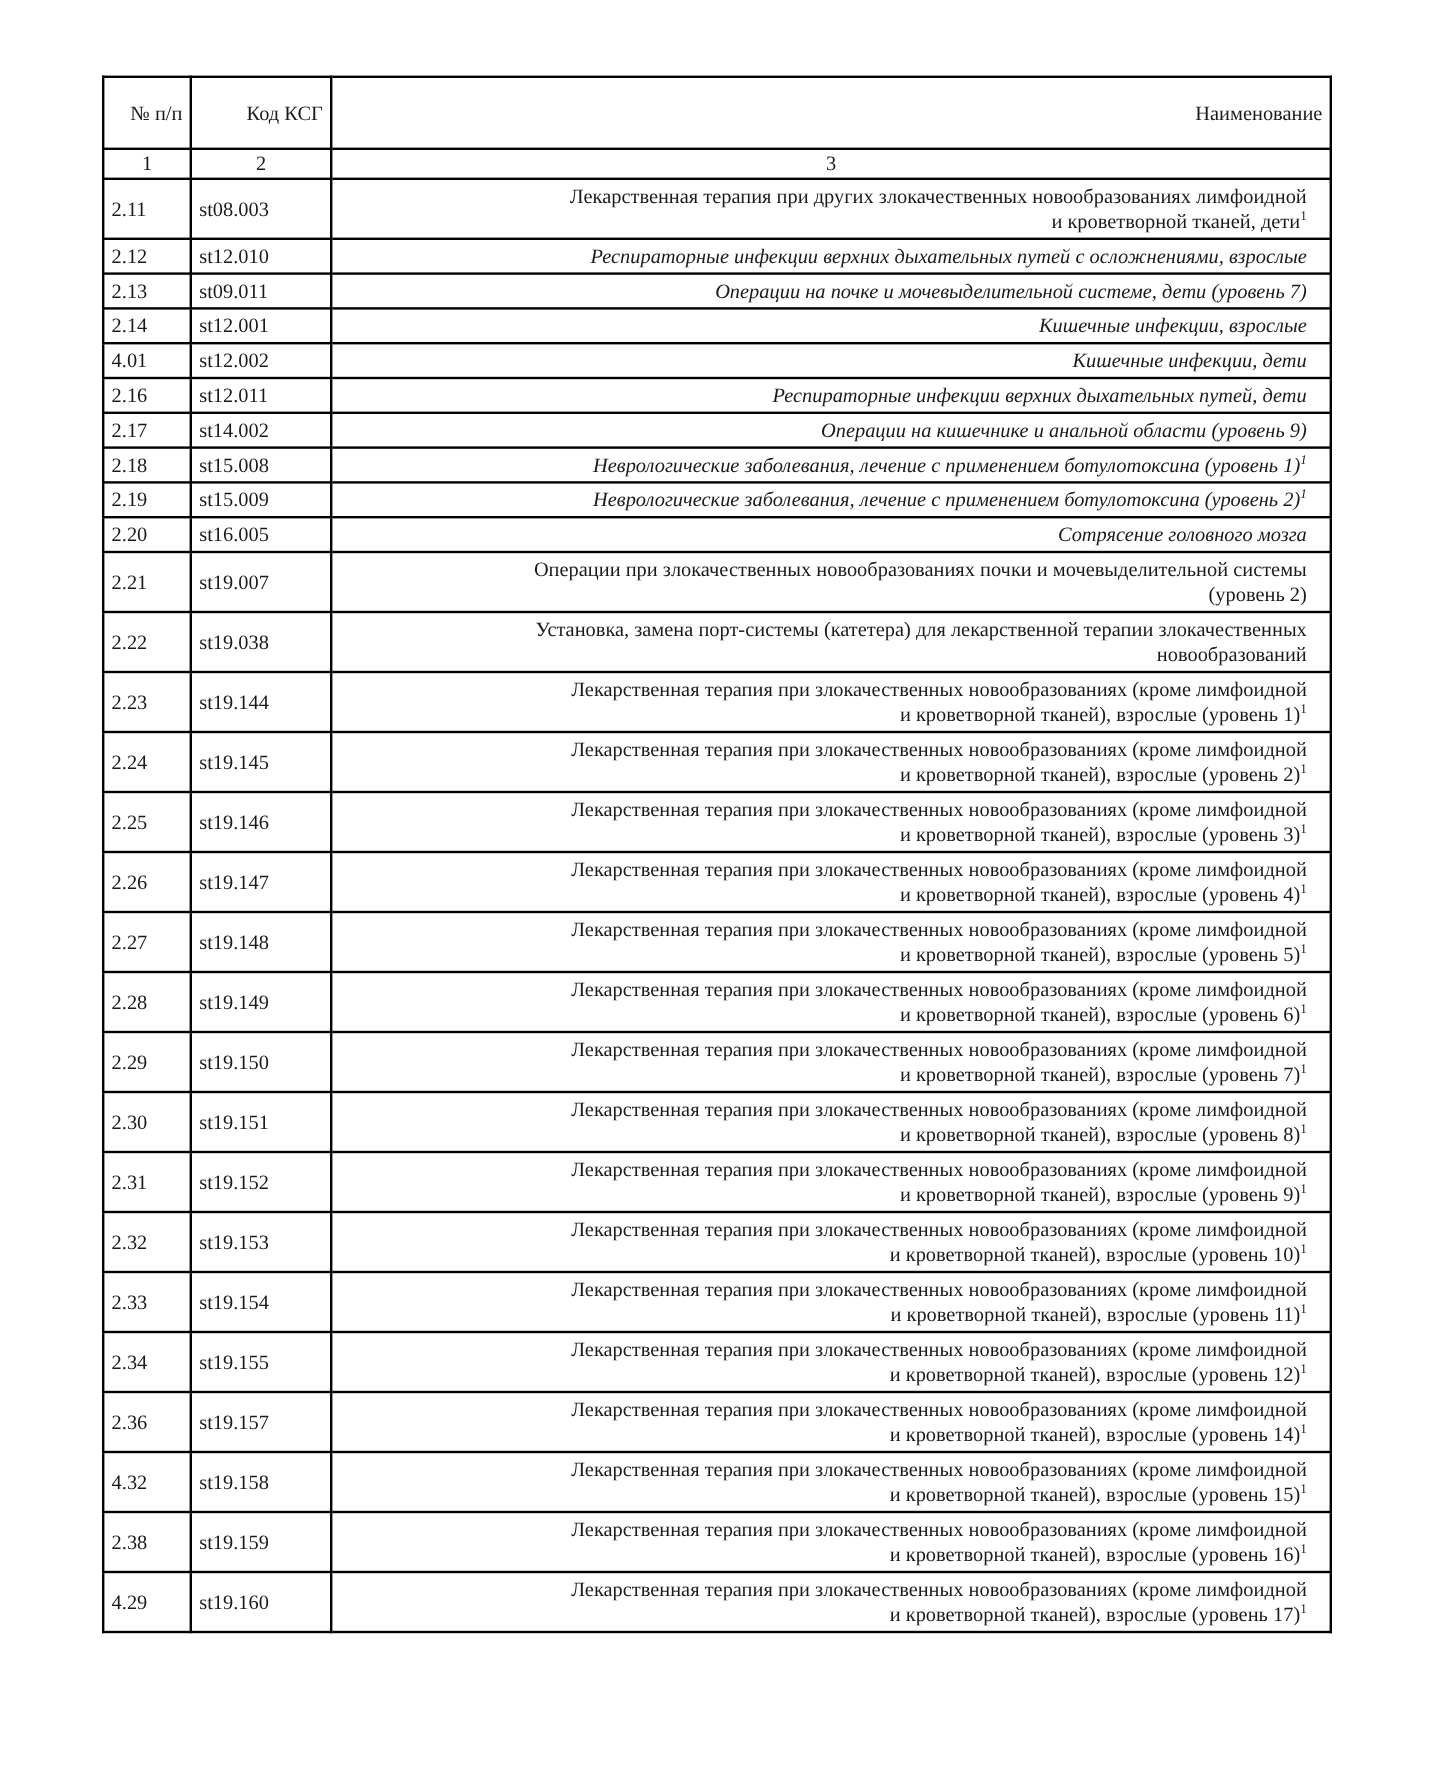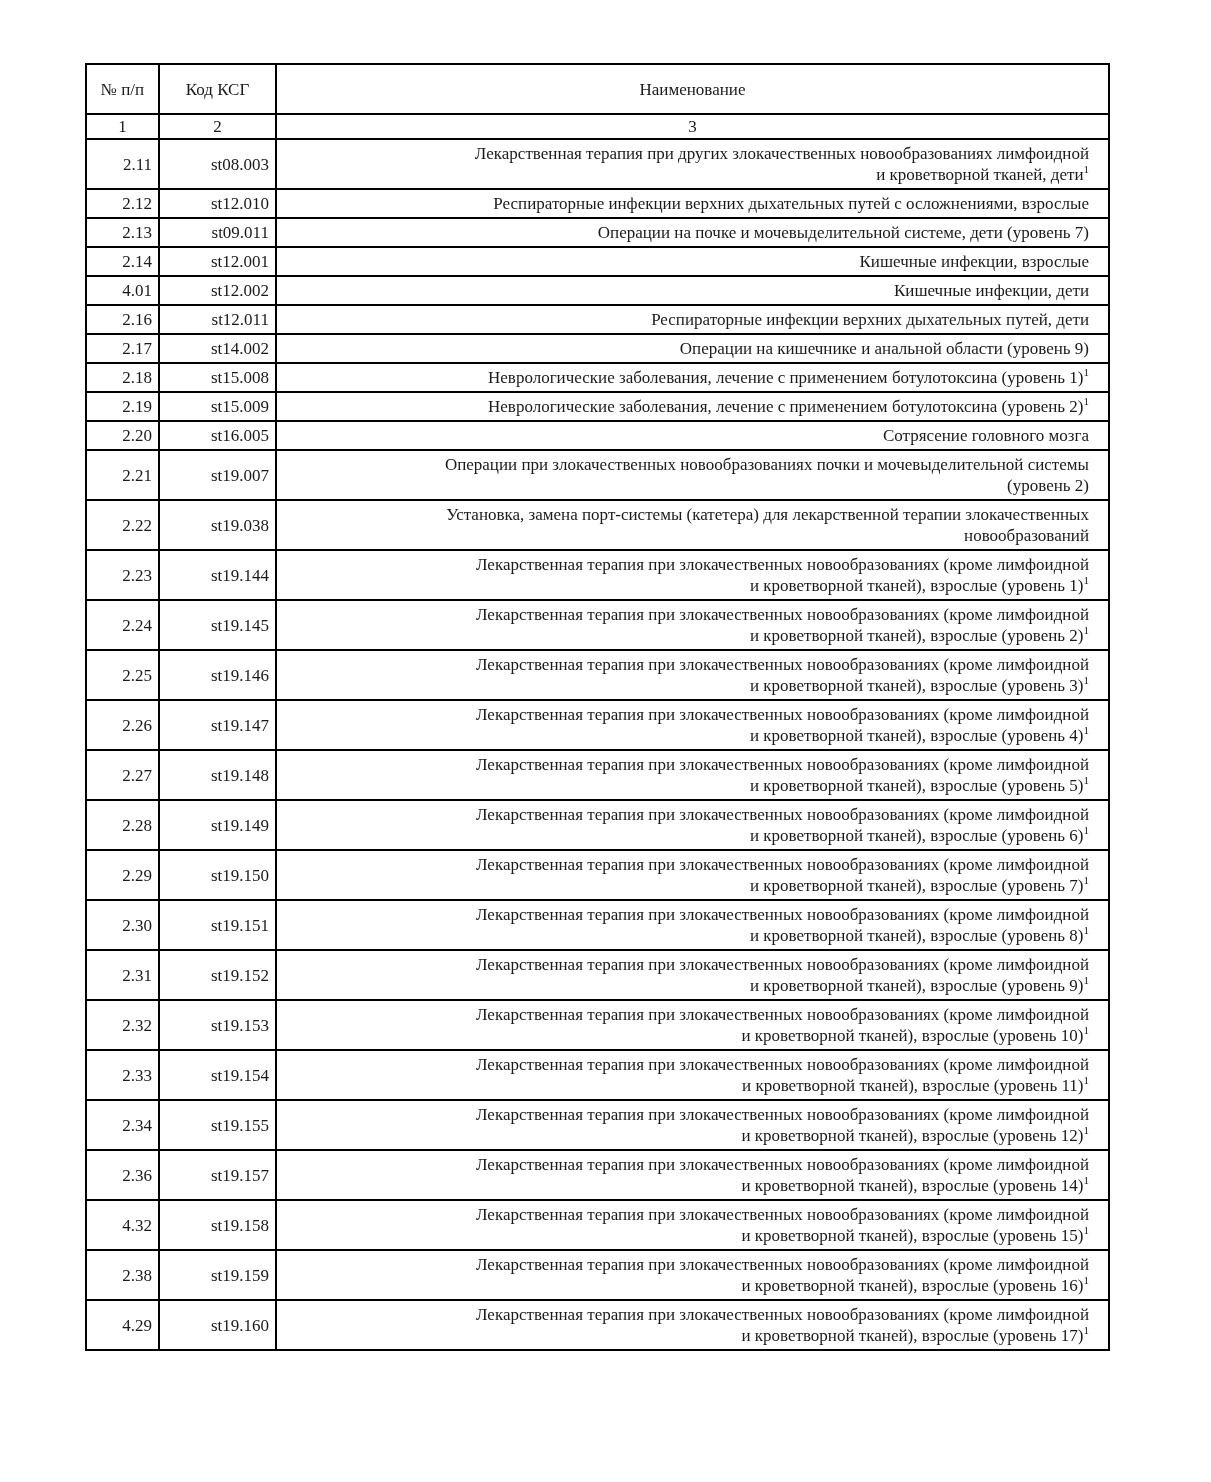--- a/index.html
+++ b/index.html
@@ -30,43 +30,44 @@
   .doc-table td {
     border: 2px solid #000000;
     font-size: 17px;
     line-height: 21px;
     font-weight: normal;
     vertical-align: middle;
     padding: 3px 6px;
     box-sizing: border-box;
   }
   .doc-table thead th.head-cell {
-    height: 50px;
-    text-align: center;
+    height: 60px;
+    text-align: right;
   }
   .doc-table thead th.numbering-cell {
     height: 25px;
     text-align: center;
     padding: 1px 6px;
   }
   .doc-table td.cell-num,
   .doc-table td.cell-code {
-    text-align: right;
+    text-align: left;
     border-radius: 20px;
   }
   .doc-table td.cell-name {
     text-align: right;
     padding-left: 9px;
     padding-right: 19px;
   }
   .doc-table td.cell-name.two-line {
     height: 50px;
   }
   .doc-table td.cell-name.one-line {
     height: 29px;
+    font-style: italic;
   }
   .doc-table sup {
     font-size: 11px;
     line-height: 0;
     vertical-align: super;
   }
 </style>
 </head>
 <body>
 

